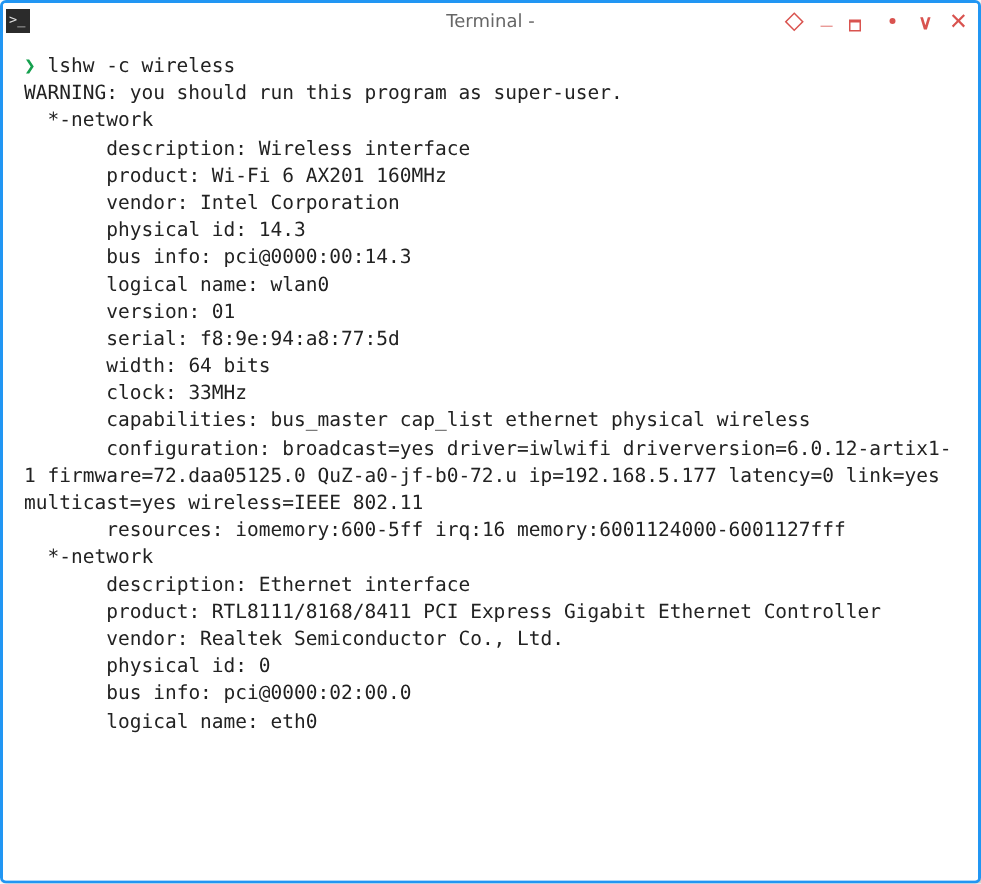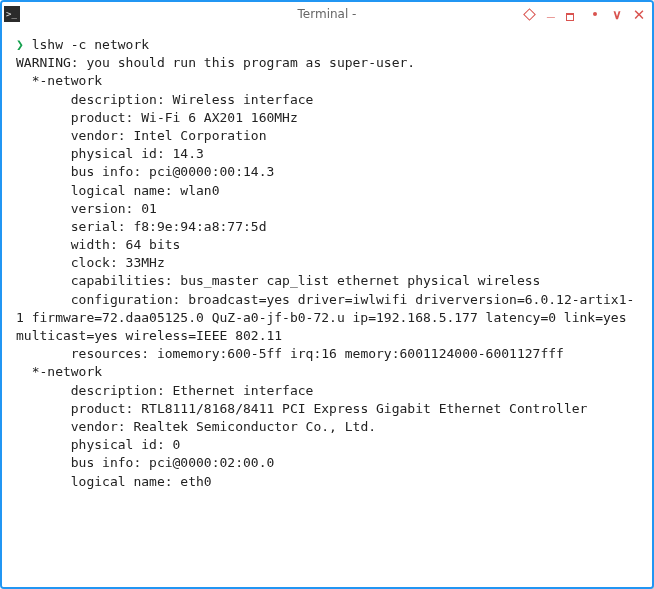--- a/index.html
+++ b/index.html
@@ -128,21 +128,21 @@
             <div class="tb-max1"></div>
           </div>
       </div>
       <div class="tb-btn">
           <div class="tb-dot"></div>
         </div>
       <div class="tb-btn tb-v">∨</div>
       <div class="tb-btn tb-x">✕</div>
     </div>
   </div>
-  <div class="terminal"><span class="prompt-sym">❯</span> <span class="cmd">lshw -c network</span>
+  <div class="terminal"><span class="prompt-sym">❯</span> <span class="cmd">lshw -c wireless</span>
 <span>WARNING: you should run this program as super-user.
   *-network
        description: Wireless interface
        product: Wi-Fi 6 AX201 160MHz
        vendor: Intel Corporation
        physical id: 14.3
        bus info: pci@0000:00:14.3
        logical name: wlan0
        version: 01
        serial: f8:9e:94:a8:77:5d

